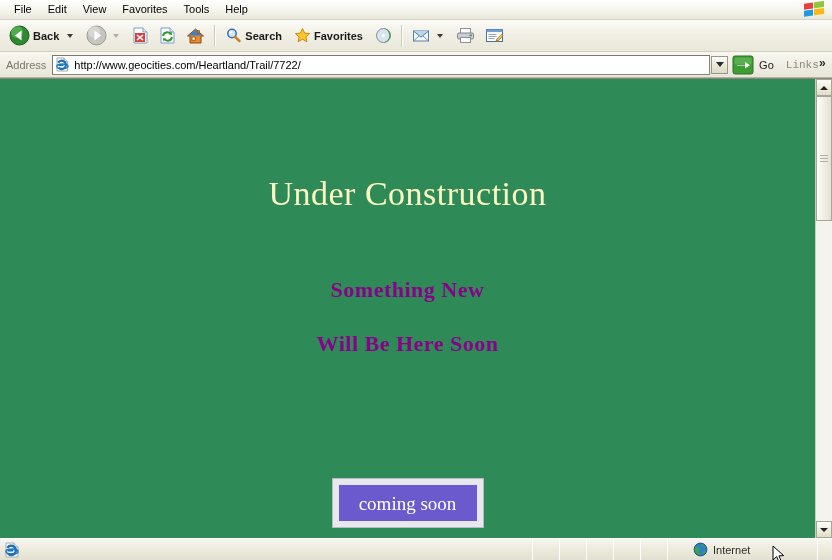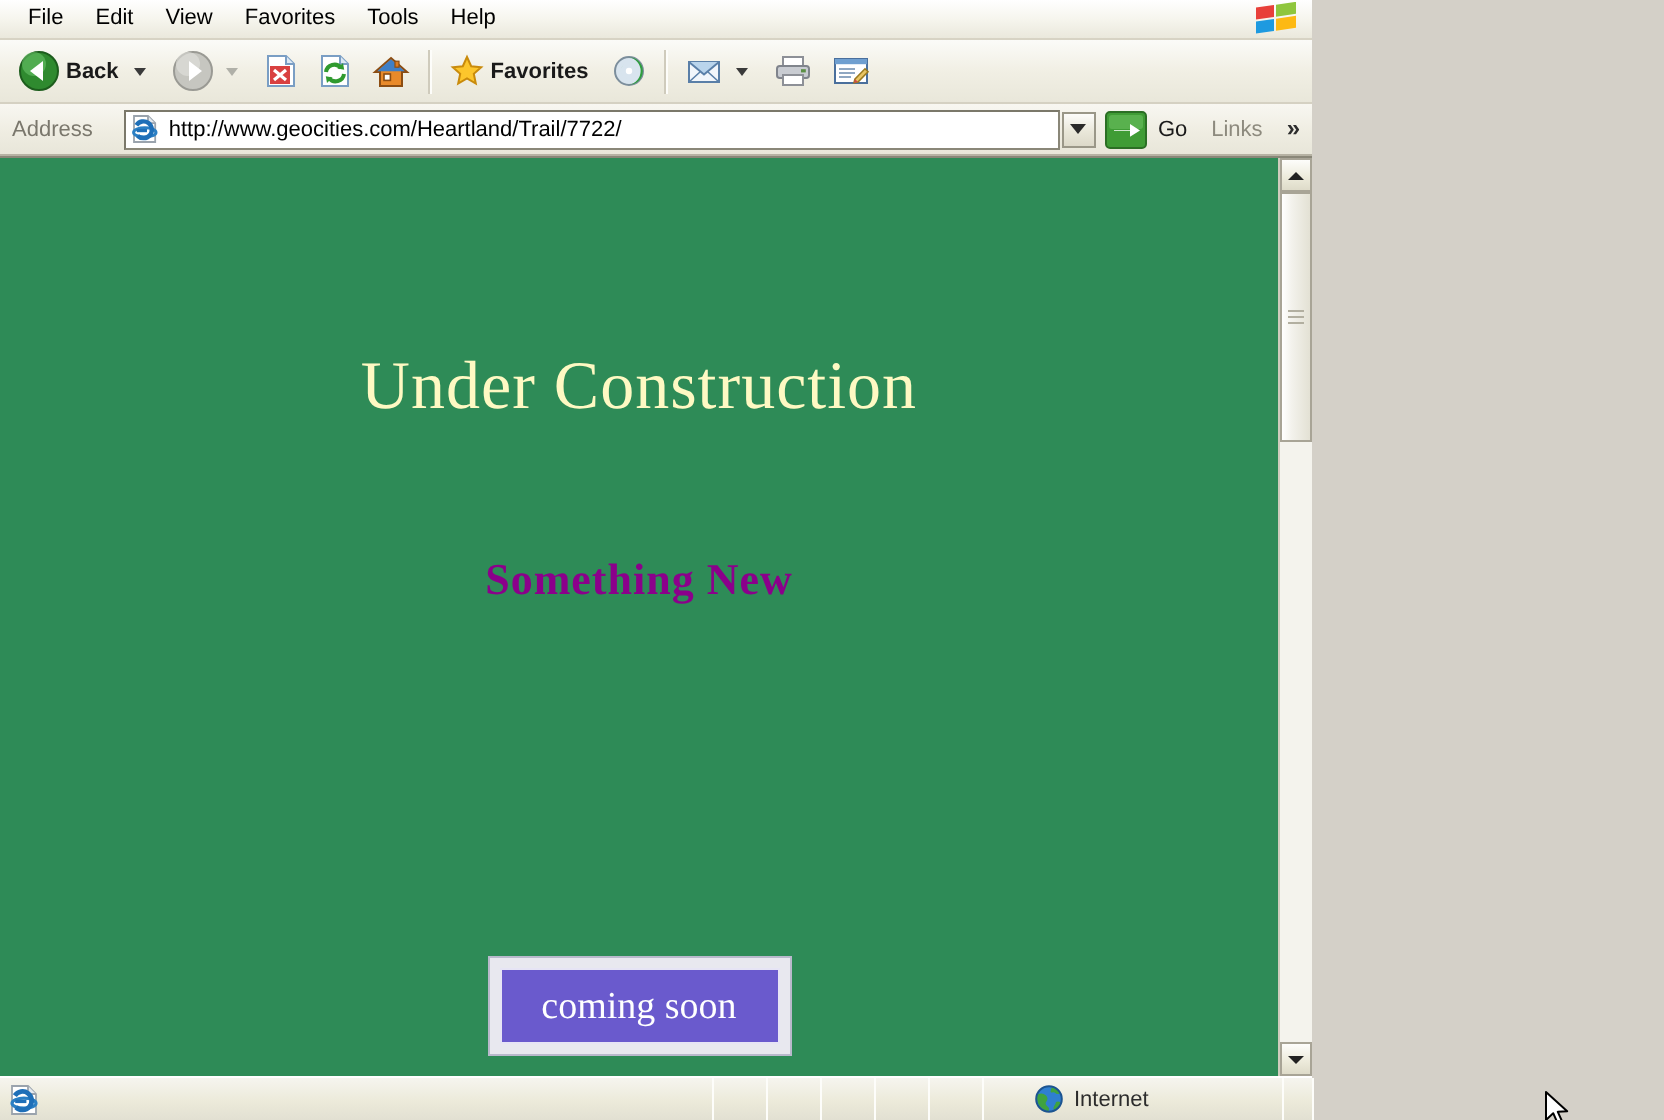--- a/index.html
+++ b/index.html
@@ -11,21 +11,21 @@
     width: 832px;
     height: 560px;
     overflow: hidden;
     font-family: "Liberation Sans", sans-serif;
     font-size: 11px;
     background: #d4d0c8;
     -webkit-font-smoothing: none;
   }
   #app {
     position: relative;
-    width: 656px;
+    width: 832px;
     height: 560px;
     background: linear-gradient(180deg, #f7f7f4 0%, #eeece1 100%);
     display: flex;
     flex-direction: column;
   }
 
   
   .menubar {
     position: relative;
     height: 20px;
@@ -106,21 +106,21 @@
     border-bottom: 1px solid #b6b2a3;
     display: flex;
     align-items: center;
     padding: 0 2px 0 6px;
     box-sizing: border-box;
     flex: 0 0 auto;
   }
   .addr-label {
     font-size: 11px;
     color: #7a776c;
-    padding-right: 16px;
+    padding-right: 6px;
     white-space: nowrap;
   }
   .addr-field {
     flex: 1 1 auto;
     height: 20px;
     background: #fff;
     border: 1px solid #8a8778;
     border-top-color: #7b786a;
     border-left-color: #7b786a;
     display: flex;
@@ -162,23 +162,24 @@
     align-items: center;
     gap: 3px;
     padding: 0 6px 0 2px;
     height: 22px;
     cursor: default;
     flex: 0 0 auto;
   }
   .links-area {
     display: flex;
     align-items: flex-start;
-    gap: 12px;
+    gap: 0;
     padding-left: 4px;
     flex: 0 0 auto;
+    font-family: Liberation Mono, monospace;
   }
   .links-label {
     font-size: 11px;
     color: #8d8a7e;
   }
   .chev2 {
     font-size: 12px;
     font-weight: bold;
     color: #2d2d2d;
     line-height: 10px;
@@ -466,20 +467,30 @@
           <path d="M9.5 2 L17.5 9 H15 V16 H4 V9 H1.5 Z" fill="#e98a2a" stroke="#8c4d12" stroke-width="1"></path>
           <rect x="6" y="10" width="3.2" height="3.2" fill="#ffffff" stroke="#8c4d12" stroke-width="0.8"></rect>
           <path d="M9.5 2.6 L16.4 8.6 H2.6 Z" fill="#3f7fc6"></path>
           <rect x="11.5" y="3.6" width="2" height="3" fill="#d87a22" stroke="#8c4d12" stroke-width="0.6"></rect>
         </svg>
       </span>
     </div>
 
     <div class="tb-sep"></div>
 
+    <div class="tb-btn">
+      <span>
+        <svg class="icon" width="17" height="17" viewBox="0 0 17 17">
+          <circle cx="7" cy="6.5" r="4.2" fill="#cfe6f7" stroke="#3a6ea8" stroke-width="1.5"></circle>
+          <circle cx="5.7" cy="5.2" r="1.6" fill="#ffffff" opacity="0.85"></circle>
+          <path d="M10.2 9.8 L14.5 14.2" stroke="#c77e20" stroke-width="2.4" stroke-linecap="round"></path>
+        </svg>
+      </span>
+      <span class="tb-label">Search</span>
+    </div>
 
     <div class="tb-btn">
       <span>
         <svg class="icon" width="17" height="17" viewBox="0 0 17 17">
           <path d="M8.5 1.5 L10.6 6.1 L15.6 6.6 L11.9 9.9 L12.9 14.8 L8.5 12.2 L4.1 14.8 L5.1 9.9 L1.4 6.6 L6.4 6.1 Z" fill="#fcc62c" stroke="#c98b0c" stroke-width="1"></path>
         </svg>
       </span>
       <span class="tb-label">Favorites</span>
     </div>
 
@@ -562,20 +573,21 @@
       <span class="links-label">Links</span>
       <span class="chev2">»</span>
     </div>
   </div>
 
   <div class="viewport">
     <div class="page">
       <div class="page-inner">
         <div class="heading">Under Construction</div>
         <div class="sub1">Something New</div>
+        <div class="sub2">Will Be Here Soon</div>
         <div class="btn-wrap">
           <div class="coming-outer">
             <div class="coming-inner">
               <div class="coming-box">
                 <span class="coming-text">coming soon</span>
               </div>
             </div>
           </div>
         </div>
       </div>

